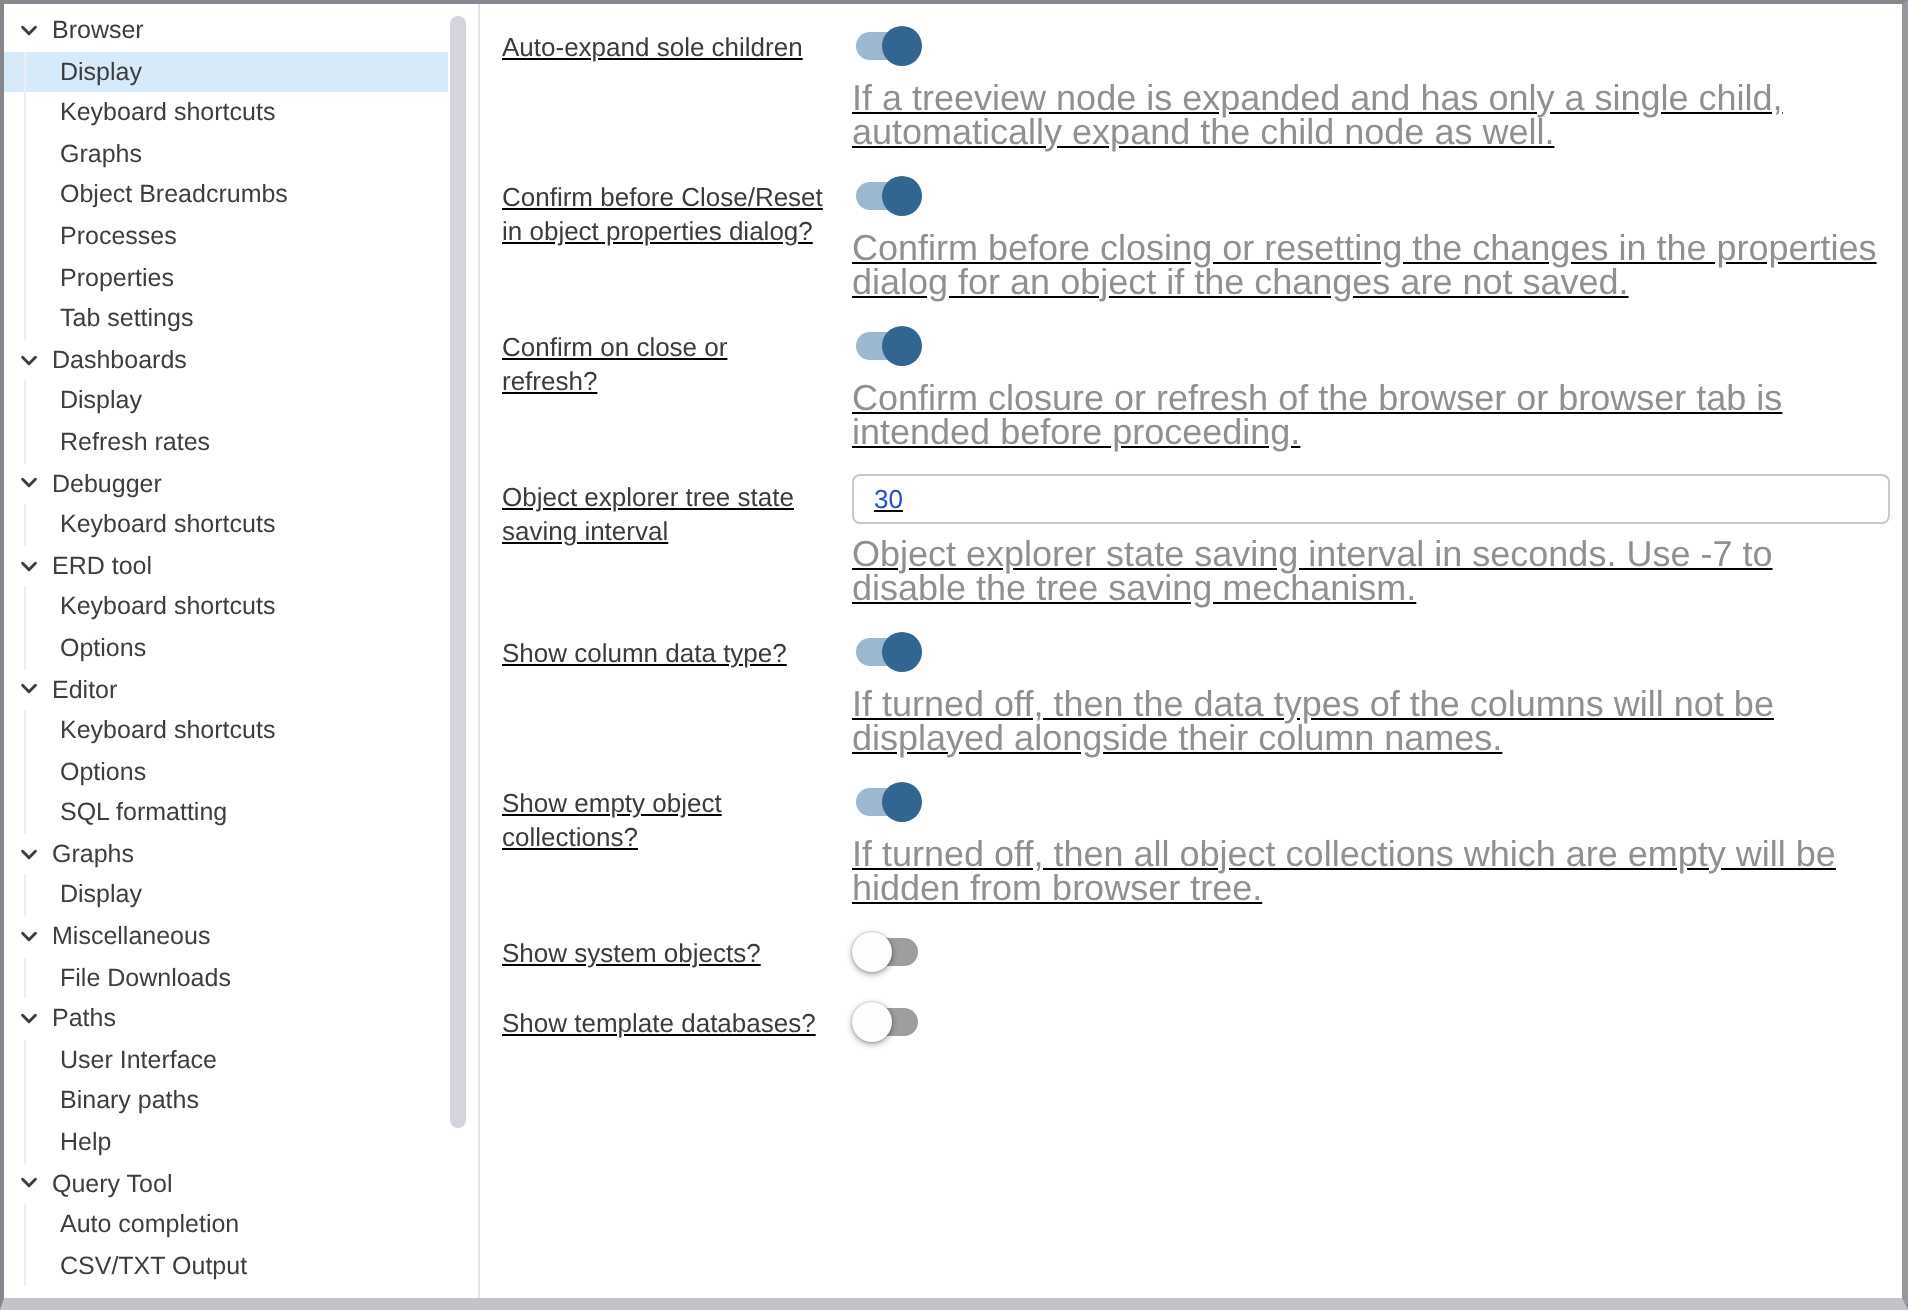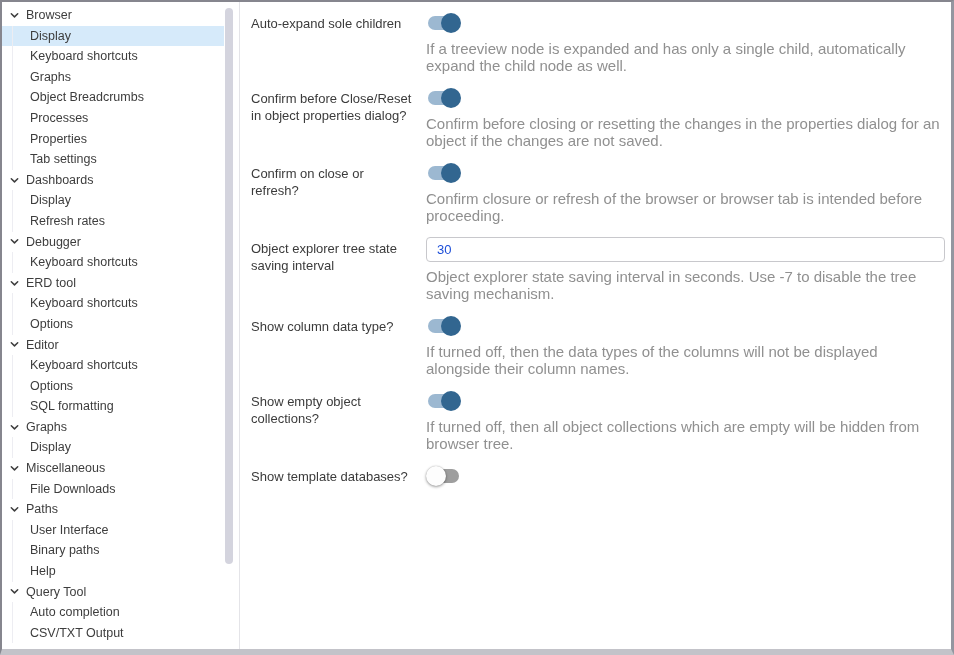--- a/index.html
+++ b/index.html
@@ -53,35 +53,36 @@
   .sb-thumb {
     position: absolute; top: 6px; left: 0; width: 8px; height: 556px;
     background: #d4d4de; border-radius: 4px;
   }
 
   
   .content {
     flex: 1 1 auto;
     padding: 10px 6px 16px 11px;
     overflow: hidden;
+    text-decoration: underline;
   }
   .row {
     display: grid;
     grid-template-columns: 175px 1fr;
     column-gap: 0;
     margin-bottom: 13px;
     align-items: start;
   }
   .slabel {
     font-size: 13px; color: #3b3b3b; line-height: 17px;
     padding-top: 3px; padding-right: 12px;
   }
   .ctrl { display: flex; flex-direction: column; }
   .help {
-    font-size: 15px; color: #909090; line-height: 16.5px;
+    font-size: 18px; color: #909090; line-height: 16.5px;
     margin-top: 7px; max-width: 522px;
   }
 
   
   .toggle {
     position: relative; width: 36px; height: 22px;
     display: inline-block; cursor: pointer; flex: 0 0 auto;
   }
   .toggle .track {
     position: absolute; left: 2px; top: 4px;
@@ -311,20 +312,30 @@
     <div class="slabel">Show empty object collections?</div>
     <div class="ctrl">
       <span class="toggle on">
         <span class="track"></span>
         <span class="thumb"></span>
       </span>
       <div class="help">If turned off, then all object collections which are empty will be hidden from browser tree.</div>
     </div>
   </div>
       <div class="row">
+    <div class="slabel">Show system objects?</div>
+    <div class="ctrl">
+      <span class="toggle off">
+        <span class="track"></span>
+        <span class="thumb"></span>
+      </span>
+
+    </div>
+  </div>
+      <div class="row">
     <div class="slabel">Show template databases?</div>
     <div class="ctrl">
       <span class="toggle off">
         <span class="track"></span>
         <span class="thumb"></span>
       </span>
 
     </div>
   </div>
     </main>

